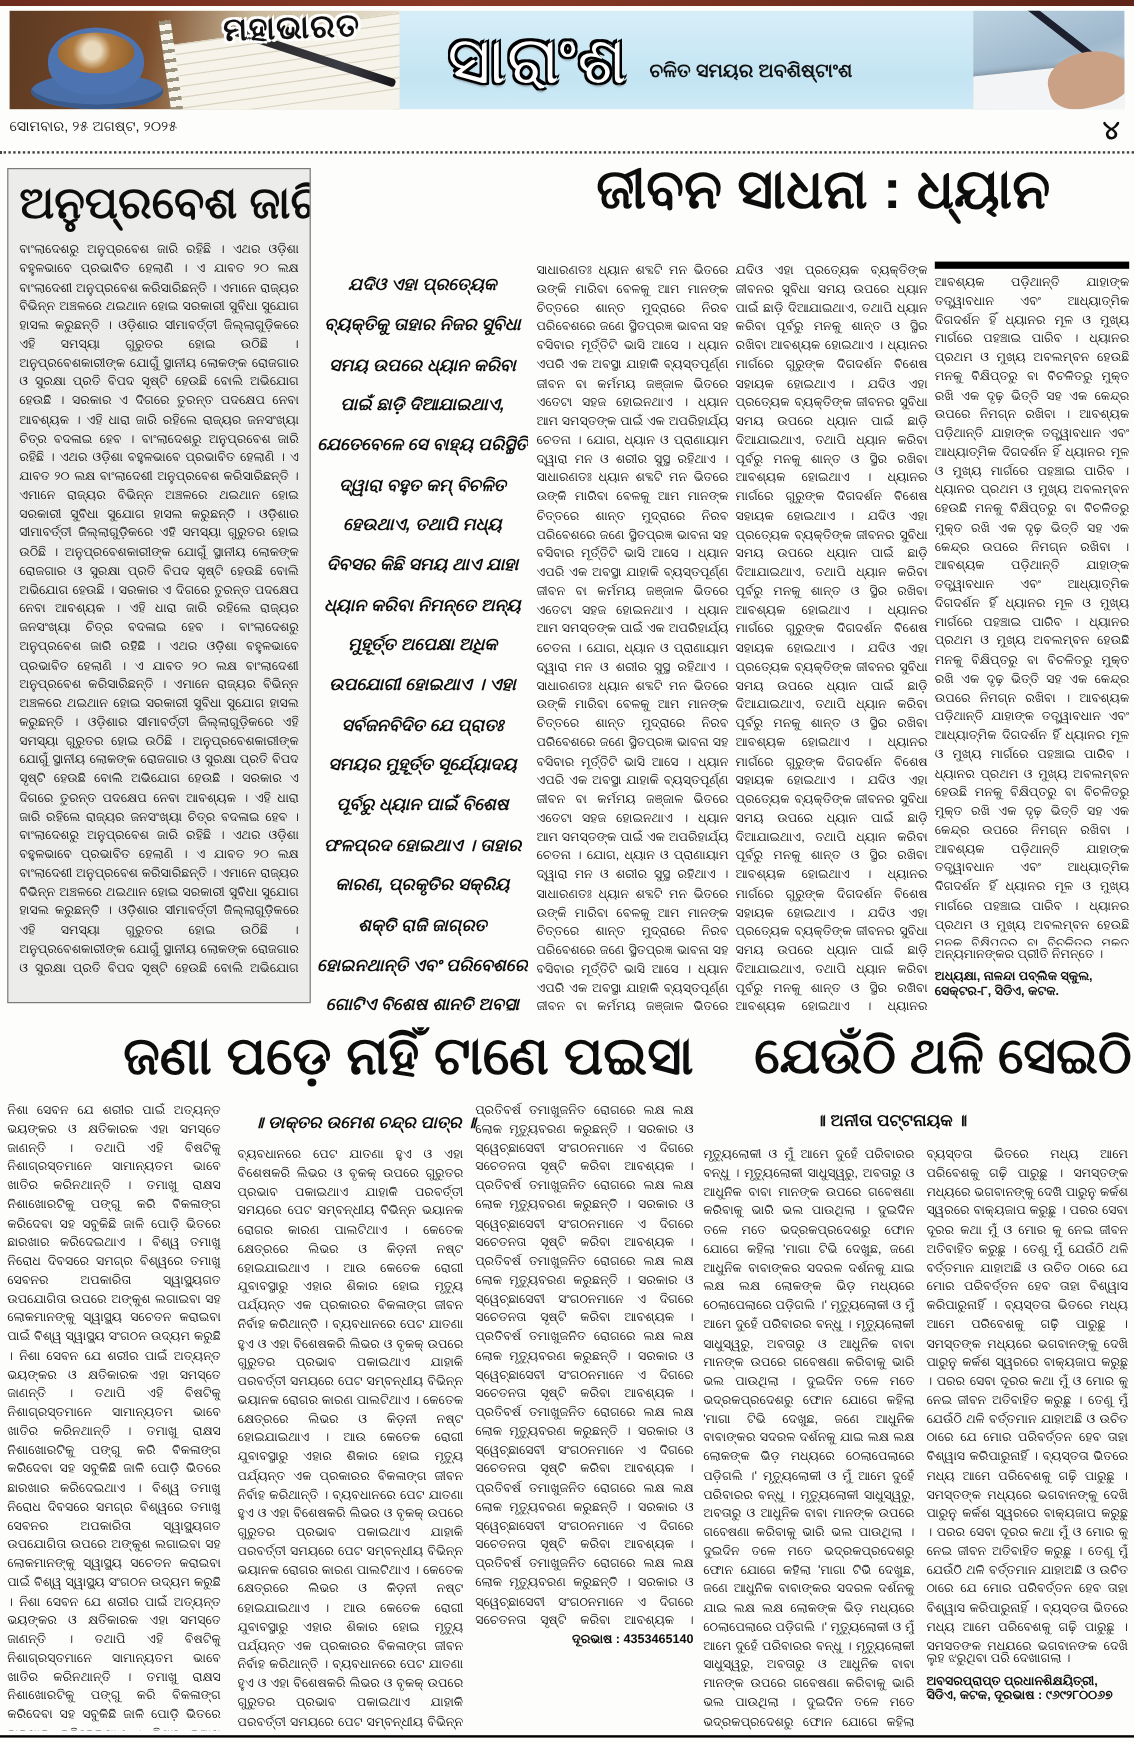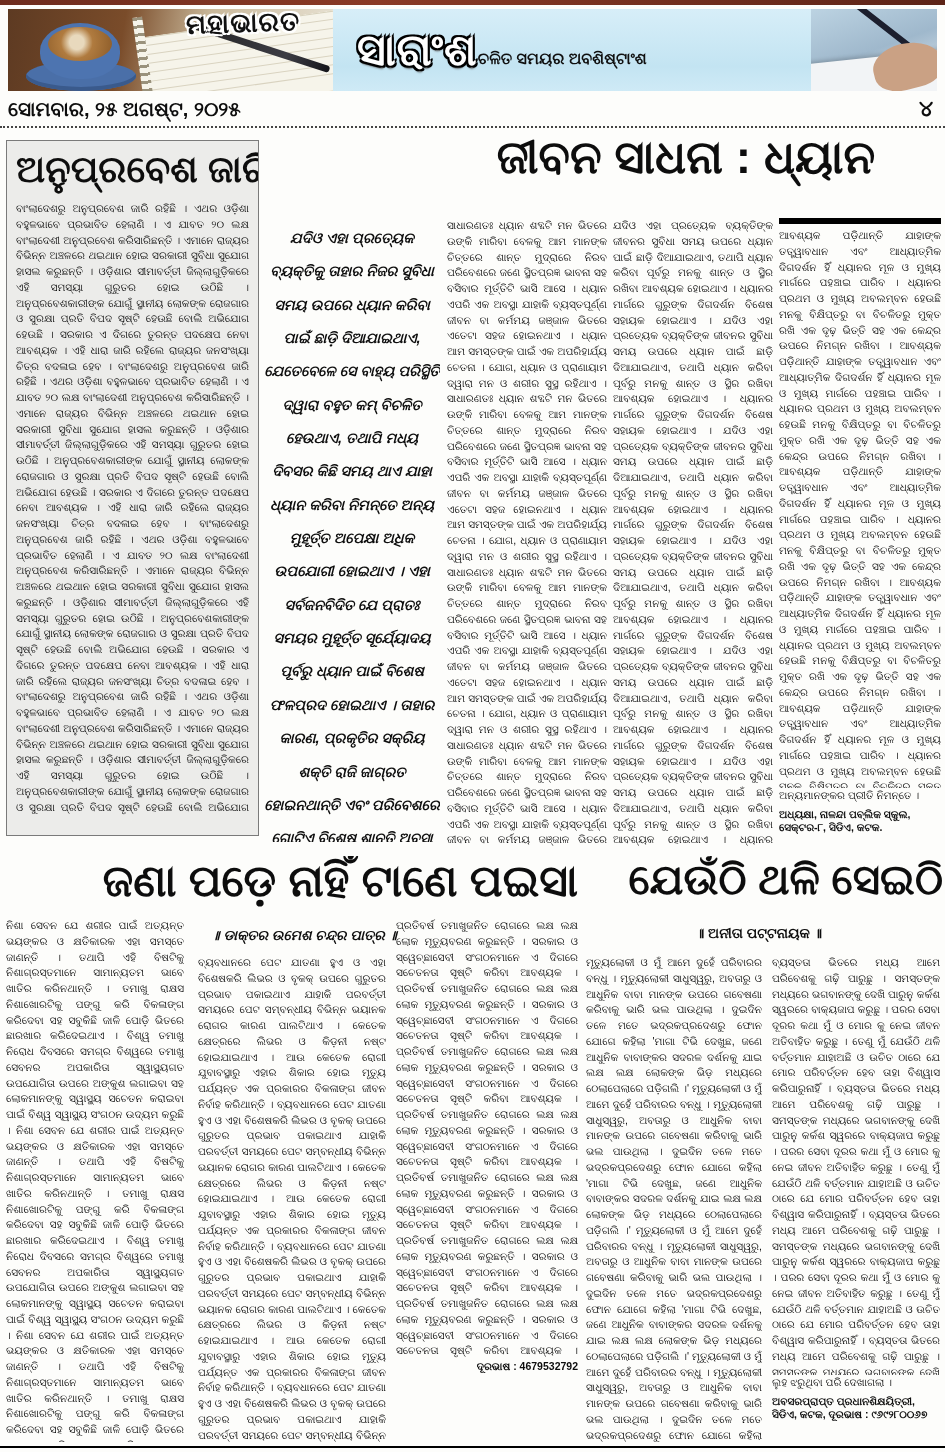--- a/index.html
+++ b/index.html
@@ -26,37 +26,37 @@
     border-radius:3px; }
   .saucer { position:absolute; left:18px; top:52px; width:110px; height:30px; border-radius:50%;
     background:#4a6fa8; box-shadow:inset 0 -4px 0 #3a5a8c; }
   .cup { position:absolute; left:32px; top:14px; width:80px; height:56px; border-radius:50% 50% 45% 45%;
     background:#4d74b0; }
   .coffee { position:absolute; left:40px; top:18px; width:64px; height:34px; border-radius:50%;
     background:radial-gradient(circle at 45% 45%,#e8d9bd 0 18%,#b07b3f 40%,#8a5a28 100%); }
   .banner { position:absolute; left:333px; top:9px; width:478px; height:82px;
     background:linear-gradient(180deg,#d7eef8,#c3e4f2 70%,#cfeaf6);
     display:flex; align-items:center; }
-  .banner-title { font-size:44px; font-weight:bold; color:#fff; margin-left:24px; letter-spacing:1px;
+  .banner-title { font-size:55px; font-weight:normal; color:#fff; margin-left:40px; letter-spacing:1px;
     text-shadow:-2px -2px 0 #000, 2px -2px 0 #000, -2px 2px 0 #000, 2px 2px 0 #000, 0 3px 2px #555; }
-  .banner-sub { font-size:16px; font-weight:bold; color:#101010; margin-top:18px; }
+  .banner-sub { font-size:16px; font-weight:bold; color:#101010; margin-left:18px; margin-top:18px; }
   .photo-right { position:absolute; left:811px; top:9px; width:126px; height:82px;
     background:linear-gradient(160deg,#bcd3e2 0%,#9fb8cc 50%,#e8eef2 100%); overflow:hidden; }
   .paper2 { position:absolute; left:-10px; top:48px; width:150px; height:50px; background:#f2f4f6;
     transform:rotate(-6deg); box-shadow:0 -2px 4px rgba(0,0,0,.2); }
   .pen2 { position:absolute; left:30px; top:16px; width:90px; height:6px; background:#1c1f2e;
     transform:rotate(38deg); border-radius:2px; }
   .hand { position:absolute; left:62px; top:34px; width:70px; height:46px; border-radius:46% 54% 40% 40%;
     background:#caa184; transform:rotate(-14deg); }
   .masthead { position:absolute; left:186px; top:8px; font-size:27px; font-weight:bold; color:#101010;
     letter-spacing:1px; transform:rotate(-2deg);
     text-shadow:-2px -2px 0 #fff, 2px -2px 0 #fff, -2px 2px 0 #fff, 2px 2px 0 #fff; }
   .date-row { position:absolute; left:0; top:96px; width:945px; height:32px;
     border-bottom:2px dotted #444; }
-  .date { position:absolute; left:8px; top:2px; font-size:20px; font-weight:bold; }
+  .date { position:absolute; left:8px; top:2px; font-size:12px; font-weight:normal; }
   .page-num { position:absolute; right:12px; top:0px; font-size:22px; font-weight:bold; }
   
   .bodytext { font-size:10.5px; line-height:1.5; text-align:justify; overflow:hidden; word-break:break-word; }
   .byline { font-weight:bold; text-align:center; font-size:14px; }
   
   .box-left { position:absolute; left:6px; top:140px; width:253px; height:696px;
     background:#ececea; border:1px solid #7a7a7a; padding:6px 9px; overflow:hidden; }
   .box-headline { font-size:37px; font-weight:bold; text-align:center; white-space:nowrap; margin:2px 0 10px; }
   .main-headline { position:absolute; left:430px; top:130px; width:512px; height:62px;
     font-size:46px; font-weight:bold; text-align:center; white-space:nowrap; overflow:hidden; }
@@ -68,21 +68,21 @@
   .colA2 { left:613px; }
   .colA3 { left:779px; top:228px; height:618px; width:162px; }
   .bar { position:absolute; left:779px; top:218px; width:162px; height:6px; background:#000; }
   .signature { font-size:10.5px; font-weight:bold; margin-top:4px; }
   
   .hl-left { position:absolute; left:0px; top:856px; width:578px; height:60px;
     font-size:44px; font-weight:bold; text-align:right; white-space:nowrap; overflow:hidden; }
   .hl-right { position:absolute; left:585px; top:856px; width:358px; height:60px;
     font-size:42px; font-weight:bold; text-align:right; white-space:nowrap; overflow:hidden; }
   .byline-dr { position:absolute; left:208px; top:927px; width:192px;font-style:italic; }
-  .byline-anita { position:absolute; left:580px; top:925px; width:358px; }
+  .byline-anita { position:absolute; left:564px; top:925px; width:358px; }
   .colB { position:absolute; top:955px; height:487px; width:178px; }
   .colB1 { left:6px;  top:918px; height:524px; }
   .colB2 { left:198px; width:188px; }
   .colB3 { left:396px; top:918px; height:512px; width:182px; }
   .colB4 { left:586px; width:176px; }
   .colB5 { left:772px; width:168px; }
   .phone { text-align:right; font-weight:bold; font-size:10.5px; margin-top:2px; }
   .bottom-rule { position:absolute; left:0; top:1446px; width:945px; height:2px; background:#000; }
 </style>
 </head>
@@ -147,21 +147,21 @@
 
   <div class="hl-left">ଜଣା ପଡ଼େ ନାହିଁ ଟାଣେ ପଇସା</div>
   <div class="hl-right">ଯେଉଁଠି ଥଳି ସେଇଠି</div>
   <div class="byline byline-dr">॥ ଡାକ୍ତର ଉମେଶ ଚନ୍ଦ୍ର ପାତ୍ର ॥</div>
   <div class="byline byline-anita">॥ ଅନୀତା ପଟ୍ଟନାୟକ ॥</div>
 
   <div class="bodytext colB colB1">ନିଶା ସେବନ ଯେ ଶରୀର ପାଇଁ ଅତ୍ୟନ୍ତ ଭୟଙ୍କର ଓ କ୍ଷତିକାରକ ଏହା ସମସ୍ତେ ଜାଣନ୍ତି । ତଥାପି ଏହି ବିଷଟିକୁ ନିଶାଗ୍ରସ୍ତମାନେ ସାମାନ୍ୟତମ ଭାବେ ଖାତିର କରିନଥାନ୍ତି । ତମାଖୁ ରାକ୍ଷସ ନିଶାଖୋରଟିକୁ ପଙ୍ଗୁ କରି ବିକଳାଙ୍ଗ କରିଦେବା ସହ ସବୁକିଛି ଜାଳି ପୋଡ଼ି ଭିତରେ ଛାରଖାର କରିଦେଇଥାଏ । ବିଶ୍ୱ ତମାଖୁ ନିରୋଧ ଦିବସରେ ସମଗ୍ର ବିଶ୍ୱରେ ତମାଖୁ ସେବନର ଅପକାରିତା ସ୍ୱାସ୍ଥ୍ୟଗତ ଉପଯୋଗିତା ଉପରେ ଅଙ୍କୁଶ ଲଗାଇବା ସହ ଲୋକମାନଙ୍କୁ ସ୍ୱାସ୍ଥ୍ୟ ସଚେତନ କରାଇବା ପାଇଁ ବିଶ୍ୱ ସ୍ୱାସ୍ଥ୍ୟ ସଂଗଠନ ଉଦ୍ୟମ କରୁଛି । ନିଶା ସେବନ ଯେ ଶରୀର ପାଇଁ ଅତ୍ୟନ୍ତ ଭୟଙ୍କର ଓ କ୍ଷତିକାରକ ଏହା ସମସ୍ତେ ଜାଣନ୍ତି । ତଥାପି ଏହି ବିଷଟିକୁ ନିଶାଗ୍ରସ୍ତମାନେ ସାମାନ୍ୟତମ ଭାବେ ଖାତିର କରିନଥାନ୍ତି । ତମାଖୁ ରାକ୍ଷସ ନିଶାଖୋରଟିକୁ ପଙ୍ଗୁ କରି ବିକଳାଙ୍ଗ କରିଦେବା ସହ ସବୁକିଛି ଜାଳି ପୋଡ଼ି ଭିତରେ ଛାରଖାର କରିଦେଇଥାଏ । ବିଶ୍ୱ ତମାଖୁ ନିରୋଧ ଦିବସରେ ସମଗ୍ର ବିଶ୍ୱରେ ତମାଖୁ ସେବନର ଅପକାରିତା ସ୍ୱାସ୍ଥ୍ୟଗତ ଉପଯୋଗିତା ଉପରେ ଅଙ୍କୁଶ ଲଗାଇବା ସହ ଲୋକମାନଙ୍କୁ ସ୍ୱାସ୍ଥ୍ୟ ସଚେତନ କରାଇବା ପାଇଁ ବିଶ୍ୱ ସ୍ୱାସ୍ଥ୍ୟ ସଂଗଠନ ଉଦ୍ୟମ କରୁଛି । ନିଶା ସେବନ ଯେ ଶରୀର ପାଇଁ ଅତ୍ୟନ୍ତ ଭୟଙ୍କର ଓ କ୍ଷତିକାରକ ଏହା ସମସ୍ତେ ଜାଣନ୍ତି । ତଥାପି ଏହି ବିଷଟିକୁ ନିଶାଗ୍ରସ୍ତମାନେ ସାମାନ୍ୟତମ ଭାବେ ଖାତିର କରିନଥାନ୍ତି । ତମାଖୁ ରାକ୍ଷସ ନିଶାଖୋରଟିକୁ ପଙ୍ଗୁ କରି ବିକଳାଙ୍ଗ କରିଦେବା ସହ ସବୁକିଛି ଜାଳି ପୋଡ଼ି ଭିତରେ ଛାରଖାର କରିଦେଇଥାଏ । ବିଶ୍ୱ ତମାଖୁ ନିରୋଧ ଦିବସରେ ସମଗ୍ର ବିଶ୍ୱରେ ତମାଖୁ ସେବନର ଅପକାରିତା ସ୍ୱାସ୍ଥ୍ୟଗତ ଉପଯୋଗିତା ଉପରେ ଅଙ୍କୁଶ ଲଗାଇବା ସହ ଲୋକମାନଙ୍କୁ ସ୍ୱାସ୍ଥ୍ୟ ସଚେତନ କରାଇବା ପାଇଁ ବିଶ୍ୱ ସ୍ୱାସ୍ଥ୍ୟ ସଂଗଠନ ଉଦ୍ୟମ କରୁଛି । ନିଶା ସେବନ ଯେ ଶରୀର ପାଇଁ ଅତ୍ୟନ୍ତ ଭୟଙ୍କର ଓ କ୍ଷତିକାରକ ଏହା ସମସ୍ତେ ଜାଣନ୍ତି । ତଥାପି ଏହି ବିଷଟିକୁ ନିଶାଗ୍ରସ୍ତମାନେ ସାମାନ୍ୟତମ ଭାବେ ଖାତିର କରିନଥାନ୍ତି । ତମାଖୁ ରାକ୍ଷସ ନିଶାଖୋରଟିକୁ ପଙ୍ଗୁ କରି ବିକଳାଙ୍ଗ କରିଦେବା ସହ ସବୁକିଛି ଜାଳି ପୋଡ଼ି ଭିତରେ ଛାରଖାର କରିଦେଇଥାଏ । ବିଶ୍ୱ ତମାଖୁ ନିରୋଧ ଦିବସରେ ସମଗ୍ର ବିଶ୍ୱରେ ତମାଖୁ ସେବନର ଅପକାରିତା ସ୍ୱାସ୍ଥ୍ୟଗତ ଉପଯୋଗିତା ଉପରେ ଅଙ୍କୁଶ ଲଗାଇବା ସହ ଲୋକମାନଙ୍କୁ ସ୍ୱାସ୍ଥ୍ୟ ସଚେତନ କରାଇବା ପାଇଁ ବିଶ୍ୱ ସ୍ୱାସ୍ଥ୍ୟ ସଂଗଠନ ଉଦ୍ୟମ କରୁଛି ।</div>
   <div class="bodytext colB colB2">ବ୍ୟବଧାନରେ ପେଟ ଯାତଣା ହୁଏ ଓ ଏହା ବିଶେଷକରି ଲିଭର ଓ ବୃକକ୍ ଉପରେ ଗୁରୁତର ପ୍ରଭାବ ପକାଇଥାଏ ଯାହାକି ପରବର୍ତ୍ତୀ ସମୟରେ ପେଟ ସମ୍ବନ୍ଧୀୟ ବିଭିନ୍ନ ଭୟାନକ ରୋଗର କାରଣ ପାଲଟିଥାଏ । କେତେକ କ୍ଷେତ୍ରରେ ଲିଭର ଓ କିଡ଼ନୀ ନଷ୍ଟ ହୋଇଯାଇଥାଏ । ଆଉ କେତେକ ରୋଗୀ ଯୁବାବସ୍ଥାରୁ ଏହାର ଶିକାର ହୋଇ ମୃତ୍ୟୁ ପର୍ଯ୍ୟନ୍ତ ଏକ ପ୍ରକାରର ବିକଳାଙ୍ଗ ଜୀବନ ନିର୍ବାହ କରିଥାନ୍ତି । ବ୍ୟବଧାନରେ ପେଟ ଯାତଣା ହୁଏ ଓ ଏହା ବିଶେଷକରି ଲିଭର ଓ ବୃକକ୍ ଉପରେ ଗୁରୁତର ପ୍ରଭାବ ପକାଇଥାଏ ଯାହାକି ପରବର୍ତ୍ତୀ ସମୟରେ ପେଟ ସମ୍ବନ୍ଧୀୟ ବିଭିନ୍ନ ଭୟାନକ ରୋଗର କାରଣ ପାଲଟିଥାଏ । କେତେକ କ୍ଷେତ୍ରରେ ଲିଭର ଓ କିଡ଼ନୀ ନଷ୍ଟ ହୋଇଯାଇଥାଏ । ଆଉ କେତେକ ରୋଗୀ ଯୁବାବସ୍ଥାରୁ ଏହାର ଶିକାର ହୋଇ ମୃତ୍ୟୁ ପର୍ଯ୍ୟନ୍ତ ଏକ ପ୍ରକାରର ବିକଳାଙ୍ଗ ଜୀବନ ନିର୍ବାହ କରିଥାନ୍ତି । ବ୍ୟବଧାନରେ ପେଟ ଯାତଣା ହୁଏ ଓ ଏହା ବିଶେଷକରି ଲିଭର ଓ ବୃକକ୍ ଉପରେ ଗୁରୁତର ପ୍ରଭାବ ପକାଇଥାଏ ଯାହାକି ପରବର୍ତ୍ତୀ ସମୟରେ ପେଟ ସମ୍ବନ୍ଧୀୟ ବିଭିନ୍ନ ଭୟାନକ ରୋଗର କାରଣ ପାଲଟିଥାଏ । କେତେକ କ୍ଷେତ୍ରରେ ଲିଭର ଓ କିଡ଼ନୀ ନଷ୍ଟ ହୋଇଯାଇଥାଏ । ଆଉ କେତେକ ରୋଗୀ ଯୁବାବସ୍ଥାରୁ ଏହାର ଶିକାର ହୋଇ ମୃତ୍ୟୁ ପର୍ଯ୍ୟନ୍ତ ଏକ ପ୍ରକାରର ବିକଳାଙ୍ଗ ଜୀବନ ନିର୍ବାହ କରିଥାନ୍ତି । ବ୍ୟବଧାନରେ ପେଟ ଯାତଣା ହୁଏ ଓ ଏହା ବିଶେଷକରି ଲିଭର ଓ ବୃକକ୍ ଉପରେ ଗୁରୁତର ପ୍ରଭାବ ପକାଇଥାଏ ଯାହାକି ପରବର୍ତ୍ତୀ ସମୟରେ ପେଟ ସମ୍ବନ୍ଧୀୟ ବିଭିନ୍ନ ଭୟାନକ ରୋଗର କାରଣ ପାଲଟିଥାଏ । କେତେକ କ୍ଷେତ୍ରରେ ଲିଭର ଓ କିଡ଼ନୀ ନଷ୍ଟ ହୋଇଯାଇଥାଏ । ଆଉ କେତେକ ରୋଗୀ ଯୁବାବସ୍ଥାରୁ ଏହାର ଶିକାର ହୋଇ ମୃତ୍ୟୁ ପର୍ଯ୍ୟନ୍ତ ଏକ ପ୍ରକାରର ବିକଳାଙ୍ଗ ଜୀବନ ନିର୍ବାହ କରିଥାନ୍ତି । ବ୍ୟବଧାନରେ ପେଟ ଯାତଣା ହୁଏ ଓ ଏହା ବିଶେଷକରି ଲିଭର ଓ ବୃକକ୍ ଉପରେ ଗୁରୁତର ପ୍ରଭାବ ପକାଇଥାଏ ଯାହାକି ପରବର୍ତ୍ତୀ ସମୟରେ ପେଟ ସମ୍ବନ୍ଧୀୟ ବିଭିନ୍ନ ଭୟାନକ ରୋଗର କାରଣ ପାଲଟିଥାଏ । କେତେକ କ୍ଷେତ୍ରରେ ଲିଭର ଓ କିଡ଼ନୀ ନଷ୍ଟ ହୋଇଯାଇଥାଏ । ଆଉ କେତେକ ରୋଗୀ ଯୁବାବସ୍ଥାରୁ ଏହାର ଶିକାର ହୋଇ ମୃତ୍ୟୁ ପର୍ଯ୍ୟନ୍ତ ଏକ ପ୍ରକାରର ବିକଳାଙ୍ଗ ଜୀବନ ନିର୍ବାହ କରିଥାନ୍ତି ।</div>
   <div class="colB colB3">
     <div class="bodytext" style="height:440px">ପ୍ରତିବର୍ଷ ତମାଖୁଜନିତ ରୋଗରେ ଲକ୍ଷ ଲକ୍ଷ ଲୋକ ମୃତ୍ୟୁବରଣ କରୁଛନ୍ତି । ସରକାର ଓ ସ୍ୱେଚ୍ଛାସେବୀ ସଂଗଠନମାନେ ଏ ଦିଗରେ ସଚେତନତା ସୃଷ୍ଟି କରିବା ଆବଶ୍ୟକ । ପ୍ରତିବର୍ଷ ତମାଖୁଜନିତ ରୋଗରେ ଲକ୍ଷ ଲକ୍ଷ ଲୋକ ମୃତ୍ୟୁବରଣ କରୁଛନ୍ତି । ସରକାର ଓ ସ୍ୱେଚ୍ଛାସେବୀ ସଂଗଠନମାନେ ଏ ଦିଗରେ ସଚେତନତା ସୃଷ୍ଟି କରିବା ଆବଶ୍ୟକ । ପ୍ରତିବର୍ଷ ତମାଖୁଜନିତ ରୋଗରେ ଲକ୍ଷ ଲକ୍ଷ ଲୋକ ମୃତ୍ୟୁବରଣ କରୁଛନ୍ତି । ସରକାର ଓ ସ୍ୱେଚ୍ଛାସେବୀ ସଂଗଠନମାନେ ଏ ଦିଗରେ ସଚେତନତା ସୃଷ୍ଟି କରିବା ଆବଶ୍ୟକ । ପ୍ରତିବର୍ଷ ତମାଖୁଜନିତ ରୋଗରେ ଲକ୍ଷ ଲକ୍ଷ ଲୋକ ମୃତ୍ୟୁବରଣ କରୁଛନ୍ତି । ସରକାର ଓ ସ୍ୱେଚ୍ଛାସେବୀ ସଂଗଠନମାନେ ଏ ଦିଗରେ ସଚେତନତା ସୃଷ୍ଟି କରିବା ଆବଶ୍ୟକ । ପ୍ରତିବର୍ଷ ତମାଖୁଜନିତ ରୋଗରେ ଲକ୍ଷ ଲକ୍ଷ ଲୋକ ମୃତ୍ୟୁବରଣ କରୁଛନ୍ତି । ସରକାର ଓ ସ୍ୱେଚ୍ଛାସେବୀ ସଂଗଠନମାନେ ଏ ଦିଗରେ ସଚେତନତା ସୃଷ୍ଟି କରିବା ଆବଶ୍ୟକ । ପ୍ରତିବର୍ଷ ତମାଖୁଜନିତ ରୋଗରେ ଲକ୍ଷ ଲକ୍ଷ ଲୋକ ମୃତ୍ୟୁବରଣ କରୁଛନ୍ତି । ସରକାର ଓ ସ୍ୱେଚ୍ଛାସେବୀ ସଂଗଠନମାନେ ଏ ଦିଗରେ ସଚେତନତା ସୃଷ୍ଟି କରିବା ଆବଶ୍ୟକ । ପ୍ରତିବର୍ଷ ତମାଖୁଜନିତ ରୋଗରେ ଲକ୍ଷ ଲକ୍ଷ ଲୋକ ମୃତ୍ୟୁବରଣ କରୁଛନ୍ତି । ସରକାର ଓ ସ୍ୱେଚ୍ଛାସେବୀ ସଂଗଠନମାନେ ଏ ଦିଗରେ ସଚେତନତା ସୃଷ୍ଟି କରିବା ଆବଶ୍ୟକ । ପ୍ରତିବର୍ଷ ତମାଖୁଜନିତ ରୋଗରେ ଲକ୍ଷ ଲକ୍ଷ ଲୋକ ମୃତ୍ୟୁବରଣ କରୁଛନ୍ତି । ସରକାର ଓ ସ୍ୱେଚ୍ଛାସେବୀ ସଂଗଠନମାନେ ଏ ଦିଗରେ ସଚେତନତା ସୃଷ୍ଟି କରିବା ଆବଶ୍ୟକ । ପ୍ରତିବର୍ଷ ତମାଖୁଜନିତ ରୋଗରେ ଲକ୍ଷ ଲକ୍ଷ ଲୋକ ମୃତ୍ୟୁବରଣ କରୁଛନ୍ତି । ସରକାର ଓ ସ୍ୱେଚ୍ଛାସେବୀ ସଂଗଠନମାନେ ଏ ଦିଗରେ ସଚେତନତା ସୃଷ୍ଟି କରିବା ଆବଶ୍ୟକ ।</div>
-    <div class="phone">ଦୂରଭାଷ : 4679532792</div>
+    <div class="phone">ଦୂରଭାଷ : 4353465140</div>
   </div>
   <div class="bodytext colB colB4">ମୃତ୍ୟୁଲୋକୀ ଓ ମୁଁ ଆମେ ଦୁହେଁ ପରିବାରର ବନ୍ଧୁ । ମୃତ୍ୟୁଲୋକୀ ସାଧୁସ୍ୱରୁ, ଅବତାରୁ ଓ ଆଧୁନିକ ବାବା ମାନଙ୍କ ଉପରେ ଗବେଷଣା କରିବାକୁ ଭାରି ଭଲ ପାଉଥିଲା । ଦୁଇଦିନ ତଳେ ମତେ ଭଦ୍ରକପ୍ରଦେଶରୁ ଫୋନ ଯୋଗେ କହିଲା 'ମାଗା ଟିଭି ଦେଖୁଛ, ଜଣେ ଆଧୁନିକ ବାବାଙ୍କର ସଦରଳ ଦର୍ଶନକୁ ଯାଇ ଲକ୍ଷ ଲକ୍ଷ ଲୋକଙ୍କ ଭିଡ଼ ମଧ୍ୟରେ ଠେଲାପେଲାରେ ପଡ଼ିଗଲି ।' ମୃତ୍ୟୁଲୋକୀ ଓ ମୁଁ ଆମେ ଦୁହେଁ ପରିବାରର ବନ୍ଧୁ । ମୃତ୍ୟୁଲୋକୀ ସାଧୁସ୍ୱରୁ, ଅବତାରୁ ଓ ଆଧୁନିକ ବାବା ମାନଙ୍କ ଉପରେ ଗବେଷଣା କରିବାକୁ ଭାରି ଭଲ ପାଉଥିଲା । ଦୁଇଦିନ ତଳେ ମତେ ଭଦ୍ରକପ୍ରଦେଶରୁ ଫୋନ ଯୋଗେ କହିଲା 'ମାଗା ଟିଭି ଦେଖୁଛ, ଜଣେ ଆଧୁନିକ ବାବାଙ୍କର ସଦରଳ ଦର୍ଶନକୁ ଯାଇ ଲକ୍ଷ ଲକ୍ଷ ଲୋକଙ୍କ ଭିଡ଼ ମଧ୍ୟରେ ଠେଲାପେଲାରେ ପଡ଼ିଗଲି ।' ମୃତ୍ୟୁଲୋକୀ ଓ ମୁଁ ଆମେ ଦୁହେଁ ପରିବାରର ବନ୍ଧୁ । ମୃତ୍ୟୁଲୋକୀ ସାଧୁସ୍ୱରୁ, ଅବତାରୁ ଓ ଆଧୁନିକ ବାବା ମାନଙ୍କ ଉପରେ ଗବେଷଣା କରିବାକୁ ଭାରି ଭଲ ପାଉଥିଲା । ଦୁଇଦିନ ତଳେ ମତେ ଭଦ୍ରକପ୍ରଦେଶରୁ ଫୋନ ଯୋଗେ କହିଲା 'ମାଗା ଟିଭି ଦେଖୁଛ, ଜଣେ ଆଧୁନିକ ବାବାଙ୍କର ସଦରଳ ଦର୍ଶନକୁ ଯାଇ ଲକ୍ଷ ଲକ୍ଷ ଲୋକଙ୍କ ଭିଡ଼ ମଧ୍ୟରେ ଠେଲାପେଲାରେ ପଡ଼ିଗଲି ।' ମୃତ୍ୟୁଲୋକୀ ଓ ମୁଁ ଆମେ ଦୁହେଁ ପରିବାରର ବନ୍ଧୁ । ମୃତ୍ୟୁଲୋକୀ ସାଧୁସ୍ୱରୁ, ଅବତାରୁ ଓ ଆଧୁନିକ ବାବା ମାନଙ୍କ ଉପରେ ଗବେଷଣା କରିବାକୁ ଭାରି ଭଲ ପାଉଥିଲା । ଦୁଇଦିନ ତଳେ ମତେ ଭଦ୍ରକପ୍ରଦେଶରୁ ଫୋନ ଯୋଗେ କହିଲା 'ମାଗା ଟିଭି ଦେଖୁଛ, ଜଣେ ଆଧୁନିକ ବାବାଙ୍କର ସଦରଳ ଦର୍ଶନକୁ ଯାଇ ଲକ୍ଷ ଲକ୍ଷ ଲୋକଙ୍କ ଭିଡ଼ ମଧ୍ୟରେ ଠେଲାପେଲାରେ ପଡ଼ିଗଲି ।' ମୃତ୍ୟୁଲୋକୀ ଓ ମୁଁ ଆମେ ଦୁହେଁ ପରିବାରର ବନ୍ଧୁ । ମୃତ୍ୟୁଲୋକୀ ସାଧୁସ୍ୱରୁ, ଅବତାରୁ ଓ ଆଧୁନିକ ବାବା ମାନଙ୍କ ଉପରେ ଗବେଷଣା କରିବାକୁ ଭାରି ଭଲ ପାଉଥିଲା । ଦୁଇଦିନ ତଳେ ମତେ ଭଦ୍ରକପ୍ରଦେଶରୁ ଫୋନ ଯୋଗେ କହିଲା 'ମାଗା ଟିଭି ଦେଖୁଛ, ଜଣେ ଆଧୁନିକ ବାବାଙ୍କର ସଦରଳ ଦର୍ଶନକୁ ଯାଇ ଲକ୍ଷ ଲକ୍ଷ ଲୋକଙ୍କ ଭିଡ଼ ମଧ୍ୟରେ ଠେଲାପେଲାରେ ପଡ଼ିଗଲି ।'</div>
   <div class="colB colB5">
     <div class="bodytext" style="height:420px">ବ୍ୟସ୍ତତା ଭିତରେ ମଧ୍ୟ ଆମେ ପରିବେଶକୁ ଗଢ଼ି ପାରୁଛୁ । ସମସ୍ତଙ୍କ ମଧ୍ୟରେ ଭଗବାନଙ୍କୁ ଦେଖି ପାରୁନୁ କର୍କଶ ସ୍ୱରରେ ବାକ୍ୟଜାପ କରୁଛୁ । ପରର ସେବା ଦୂରର କଥା ମୁଁ ଓ ମୋର କୁ ନେଇ ଜୀବନ ଅତିବାହିତ କରୁଛୁ । ତେଣୁ ମୁଁ ଯେଉଁଠି ଥଳି ବର୍ତ୍ତମାନ ଯାହାଅଛି ଓ ଉଚିତ ଠାରେ ଯେ ମୋର ପରିବର୍ତ୍ତନ ହେବ ତାହା ବିଶ୍ୱାସ କରିପାରୁନାହିଁ । ବ୍ୟସ୍ତତା ଭିତରେ ମଧ୍ୟ ଆମେ ପରିବେଶକୁ ଗଢ଼ି ପାରୁଛୁ । ସମସ୍ତଙ୍କ ମଧ୍ୟରେ ଭଗବାନଙ୍କୁ ଦେଖି ପାରୁନୁ କର୍କଶ ସ୍ୱରରେ ବାକ୍ୟଜାପ କରୁଛୁ । ପରର ସେବା ଦୂରର କଥା ମୁଁ ଓ ମୋର କୁ ନେଇ ଜୀବନ ଅତିବାହିତ କରୁଛୁ । ତେଣୁ ମୁଁ ଯେଉଁଠି ଥଳି ବର୍ତ୍ତମାନ ଯାହାଅଛି ଓ ଉଚିତ ଠାରେ ଯେ ମୋର ପରିବର୍ତ୍ତନ ହେବ ତାହା ବିଶ୍ୱାସ କରିପାରୁନାହିଁ । ବ୍ୟସ୍ତତା ଭିତରେ ମଧ୍ୟ ଆମେ ପରିବେଶକୁ ଗଢ଼ି ପାରୁଛୁ । ସମସ୍ତଙ୍କ ମଧ୍ୟରେ ଭଗବାନଙ୍କୁ ଦେଖି ପାରୁନୁ କର୍କଶ ସ୍ୱରରେ ବାକ୍ୟଜାପ କରୁଛୁ । ପରର ସେବା ଦୂରର କଥା ମୁଁ ଓ ମୋର କୁ ନେଇ ଜୀବନ ଅତିବାହିତ କରୁଛୁ । ତେଣୁ ମୁଁ ଯେଉଁଠି ଥଳି ବର୍ତ୍ତମାନ ଯାହାଅଛି ଓ ଉଚିତ ଠାରେ ଯେ ମୋର ପରିବର୍ତ୍ତନ ହେବ ତାହା ବିଶ୍ୱାସ କରିପାରୁନାହିଁ । ବ୍ୟସ୍ତତା ଭିତରେ ମଧ୍ୟ ଆମେ ପରିବେଶକୁ ଗଢ଼ି ପାରୁଛୁ । ସମସ୍ତଙ୍କ ମଧ୍ୟରେ ଭଗବାନଙ୍କୁ ଦେଖି ପାରୁନୁ କର୍କଶ ସ୍ୱରରେ ବାକ୍ୟଜାପ କରୁଛୁ । ପରର ସେବା ଦୂରର କଥା ମୁଁ ଓ ମୋର କୁ ନେଇ ଜୀବନ ଅତିବାହିତ କରୁଛୁ । ତେଣୁ ମୁଁ ଯେଉଁଠି ଥଳି ବର୍ତ୍ତମାନ ଯାହାଅଛି ଓ ଉଚିତ ଠାରେ ଯେ ମୋର ପରିବର୍ତ୍ତନ ହେବ ତାହା ବିଶ୍ୱାସ କରିପାରୁନାହିଁ । ବ୍ୟସ୍ତତା ଭିତରେ ମଧ୍ୟ ଆମେ ପରିବେଶକୁ ଗଢ଼ି ପାରୁଛୁ । ସମସ୍ତଙ୍କ ମଧ୍ୟରେ ଭଗବାନଙ୍କୁ ଦେଖି ପାରୁନୁ କର୍କଶ ସ୍ୱରରେ ବାକ୍ୟଜାପ କରୁଛୁ । ପରର ସେବା ଦୂରର କଥା ମୁଁ ଓ ମୋର କୁ ନେଇ ଜୀବନ ଅତିବାହିତ କରୁଛୁ । ତେଣୁ ମୁଁ ଯେଉଁଠି ଥଳି ବର୍ତ୍ତମାନ ଯାହାଅଛି ଓ ଉଚିତ ଠାରେ ଯେ ମୋର ପରିବର୍ତ୍ତନ ହେବ ତାହା ବିଶ୍ୱାସ କରିପାରୁନାହିଁ ।</div>
     <div class="bodytext">ଲୁହ ଝରୁଥିବା ପରି ଦେଖାଗଲା ।</div>
     <div class="signature">ଅବସରପ୍ରାପ୍ତ ପ୍ରଧାନଶିକ୍ଷୟିତ୍ରୀ, ସିଡିଏ, କଟକ, ଦୂରଭାଷ : ୯୬୯୨୮୦୦୬୭</div>
   </div>
 
   <div class="bottom-rule"></div>
 </div>

